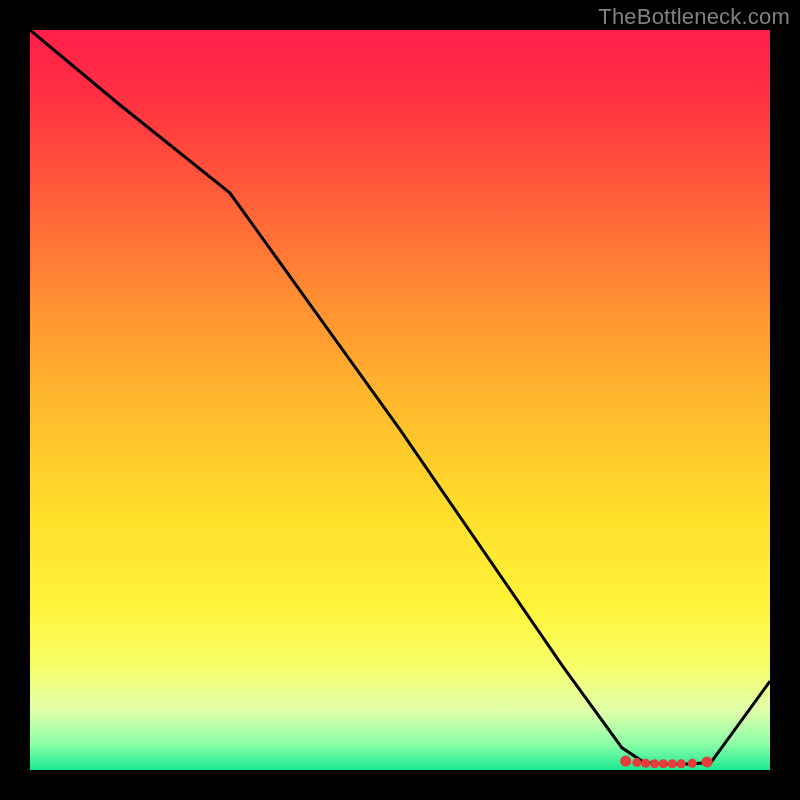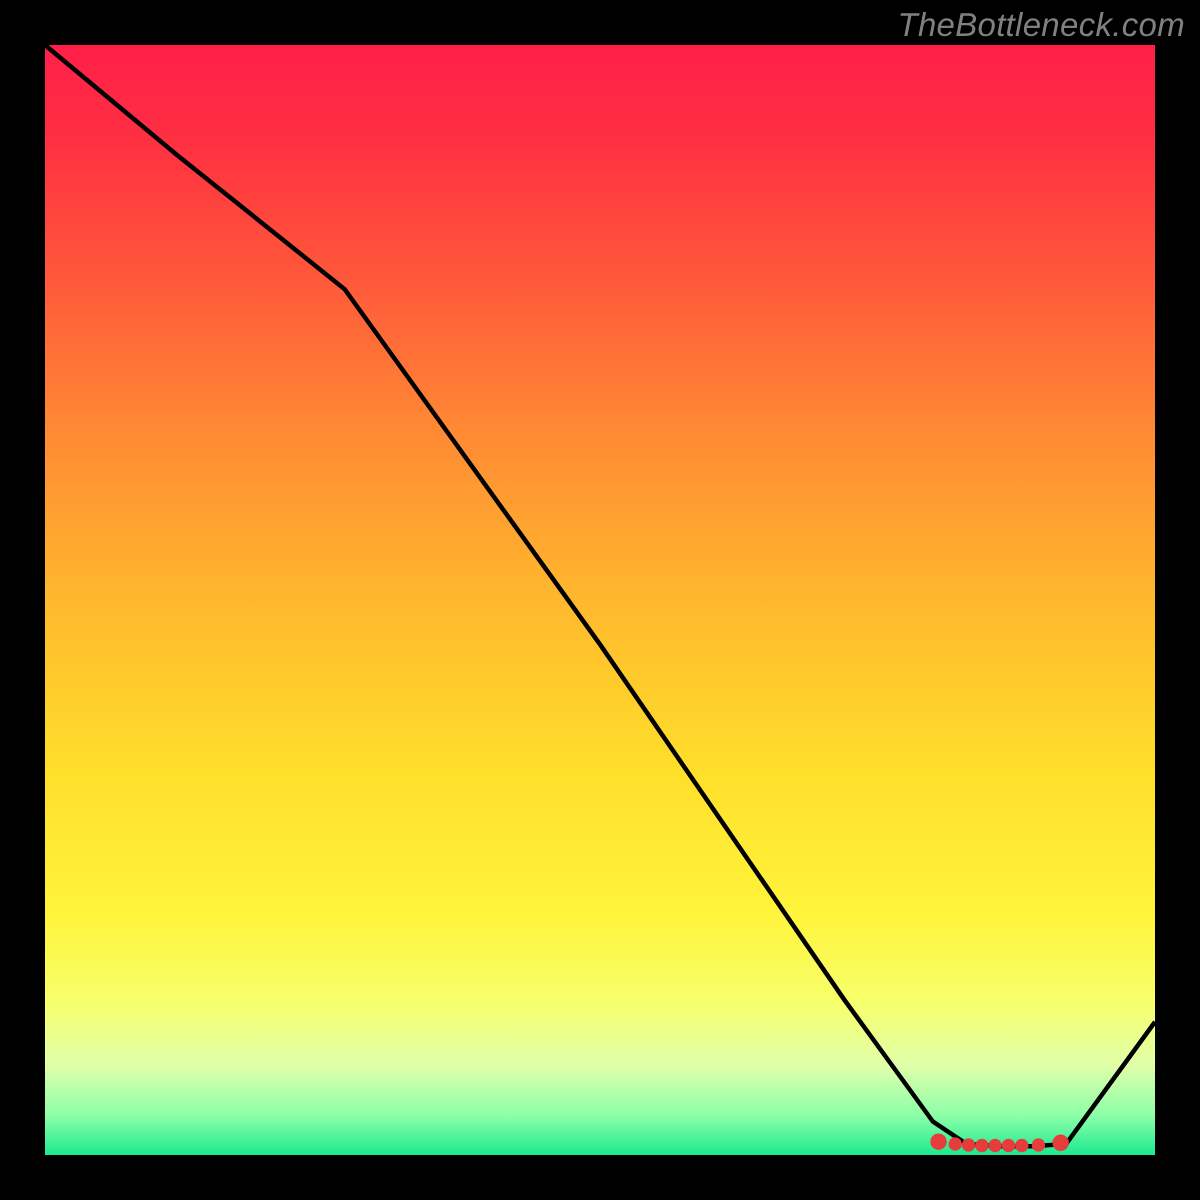--- a/index.html
+++ b/index.html
@@ -9,21 +9,20 @@
     height: 800px;
     background: #000;
     overflow: hidden;
     font-family: Arial, Helvetica, sans-serif;
   }
   .frame {
     position: relative;
     width: 800px;
     height: 800px;
     background: #000;
-    font-style: italic;
   }
   .watermark {
     position: absolute;
     top: 4px;
     right: 10px;
     color: #808080;
     font-size: 22px;
     font-weight: 500;
     letter-spacing: 0.2px;
     z-index: 3;

